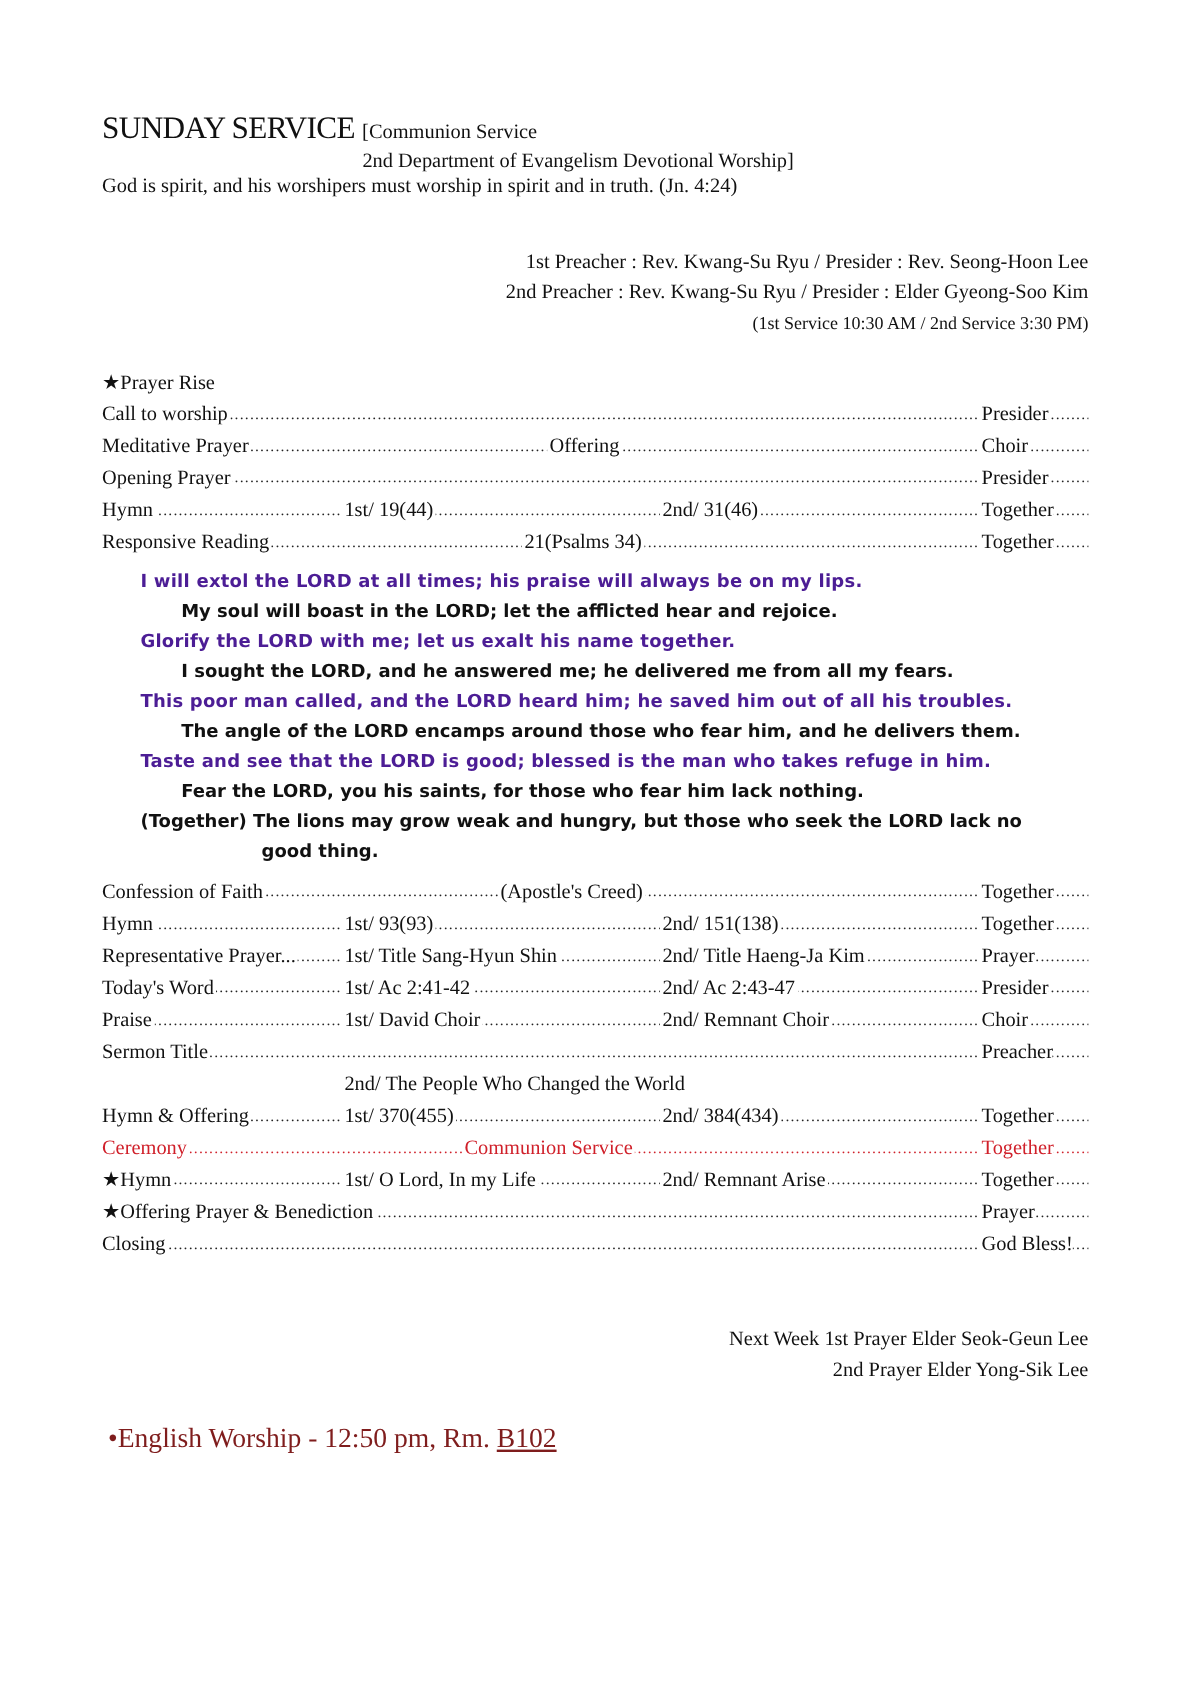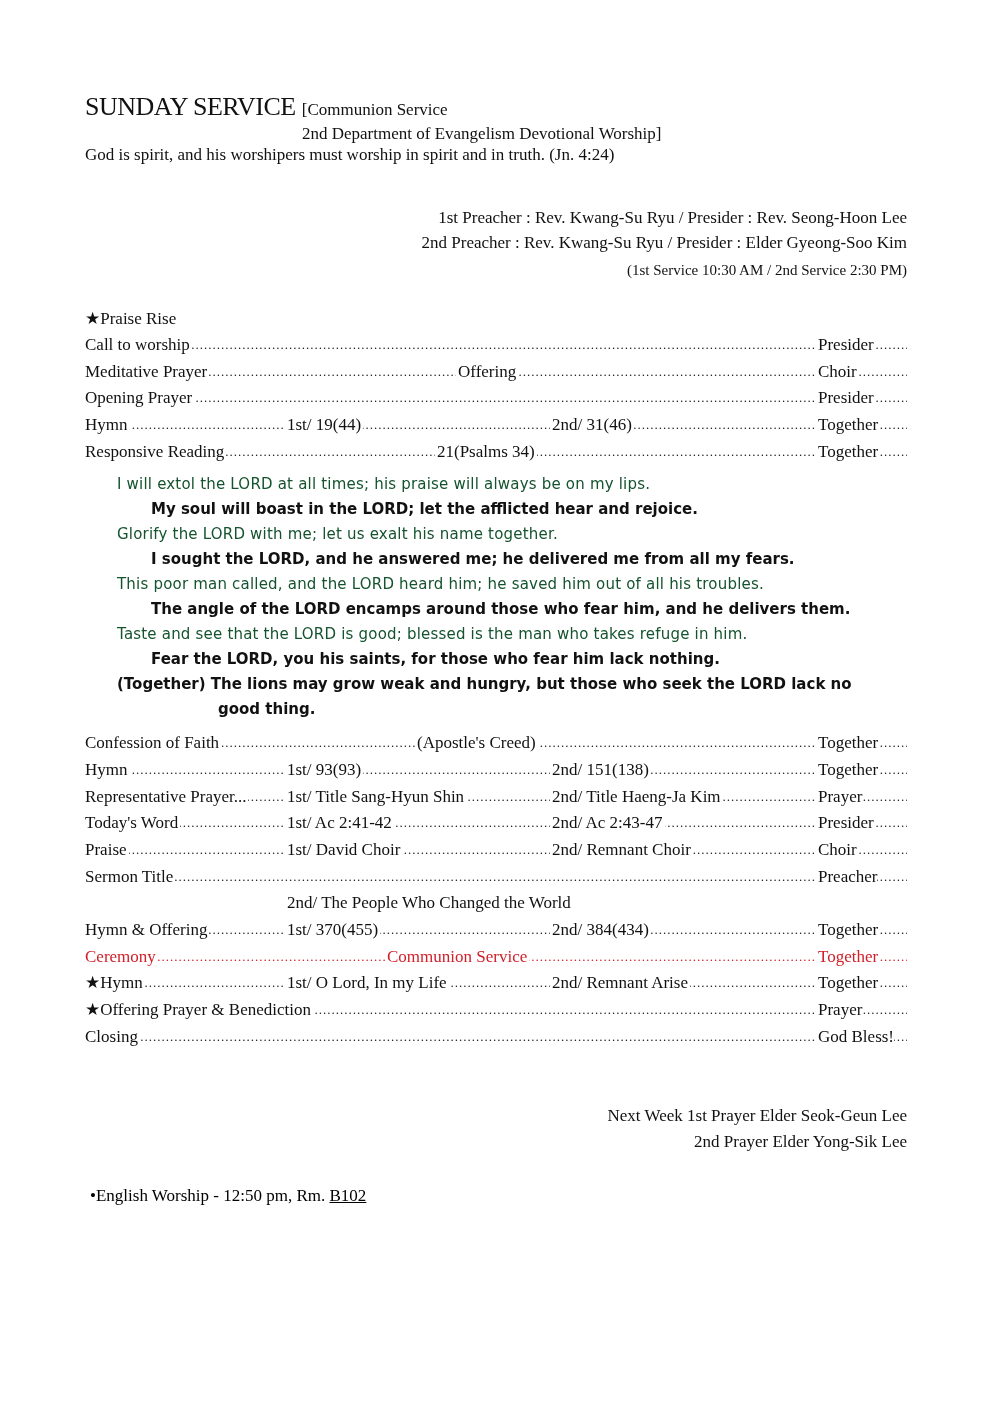--- a/index.html
+++ b/index.html
@@ -16,39 +16,39 @@
   .row span{position:absolute;top:0;background:#fff;padding:0 2px;}
   .row .dots{position:absolute;left:0;right:0;top:0;overflow:hidden;white-space:nowrap;color:#222;letter-spacing:1px;font-size:13px;line-height:24px;}
   .row .c0{left:0;padding-left:0;}
   .row .c1{left:200px;}
   .row .c2{left:465px;}
   .row .cmid{left:330px;}
   .row .cend{left:731px;padding-right:0;padding-left:2px;}
   .red{color:#d0202a;}
   .red .dots{color:#d0202a;}
   .psalm{position:absolute;font-family:"DejaVu Sans","Liberation Sans",sans-serif;font-size:15px;white-space:nowrap;}
-  .psalm.l{color:#14532d;font-weight:normal;left:117px;letter-spacing:0.2px;}
+  .psalm.l{color:#4c1d95;font-weight:bold;left:117px;letter-spacing:0.2px;}
   .psalm.b{font-weight:bold;left:151px;}
   .psalm.t{font-weight:bold;left:117px;}
   .psalm.t2{font-weight:bold;left:218px;}
-  .english{left:90px;top:1186px;font-size:17px;color:#000000;}
+  .english{left:90px;top:1186px;font-size:23px;color:#7f1d1d;}
   .english u{text-decoration:underline;}
 </style>
 </head>
 <body>
 
 <div class="abs title"><span>SUNDAY SERVICE</span> <span class="sub">[Communion Service</span></div>
 <div class="abs sub2">2nd Department of Evangelism Devotional Worship]</div>
 <div class="abs verse">God is spirit, and his worshipers must worship in spirit and in truth. (Jn. 4:24)</div>
 
 <div class="abs right" style="top:208px">1st Preacher : Rev. Kwang-Su Ryu / Presider : Rev. Seong-Hoon Lee</div>
 <div class="abs right" style="top:233px">2nd Preacher : Rev. Kwang-Su Ryu / Presider : Elder Gyeong-Soo Kim</div>
-<div class="abs right times" style="top:262px">(1st Service 10:30 AM / 2nd Service 2:30 PM)</div>
+<div class="abs right times" style="top:262px">(1st Service 10:30 AM / 2nd Service 3:30 PM)</div>
 
-<div class="abs" style="left:85px;top:308px;font-size:17px">★Praise Rise</div>
+<div class="abs" style="left:85px;top:308px;font-size:17px">★Prayer Rise</div>
 
 <div id="part1">
     <div class="row" style="top: 333px;">
       <div class="dots">................................................................................................................................................................................................................................................................................................................................................................................................................</div>
       <span class="c0">Call to worship</span>
       <span class="cend">Presider</span>
     </div>
     <div class="row" style="top: 360px;">
       <div class="dots">................................................................................................................................................................................................................................................................................................................................................................................................................</div>
       <span class="c0">Meditative Prayer</span>

